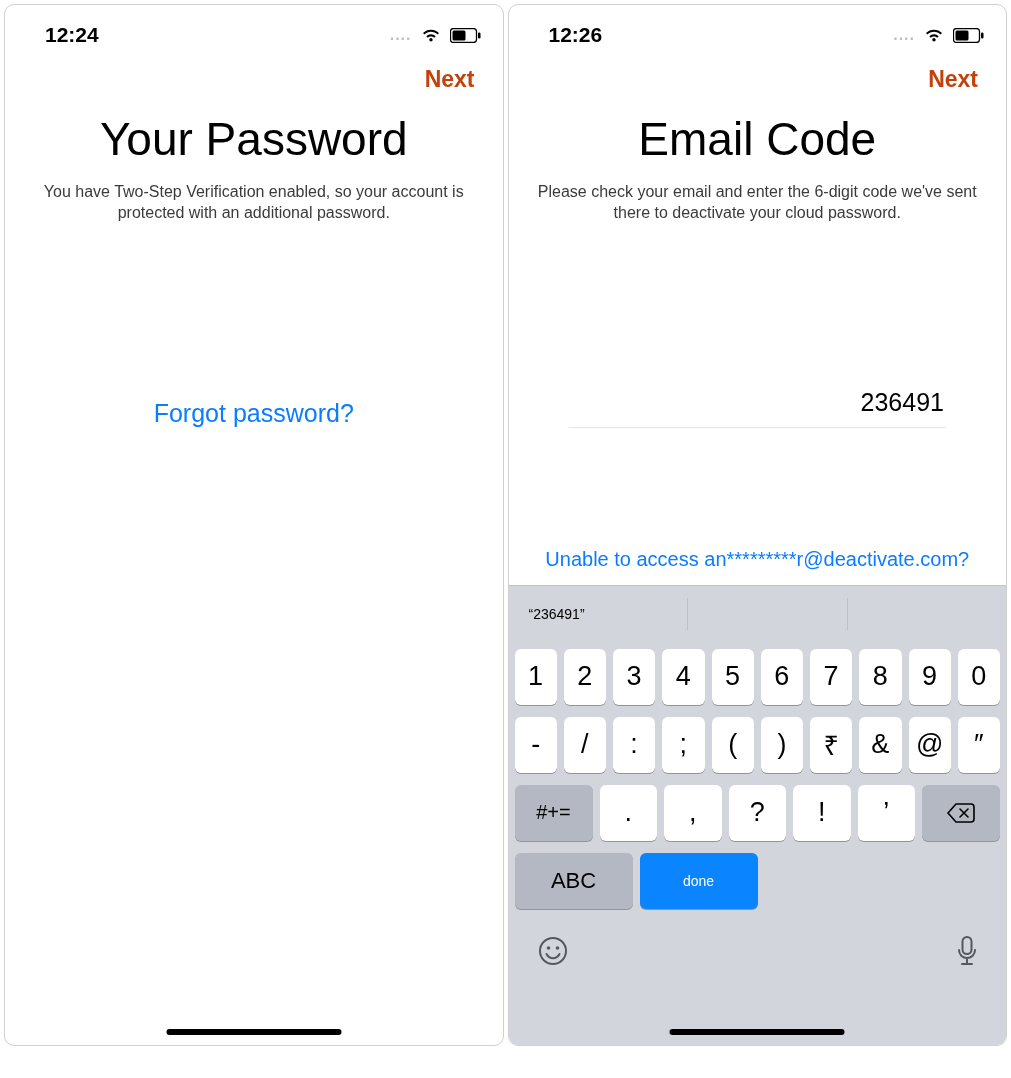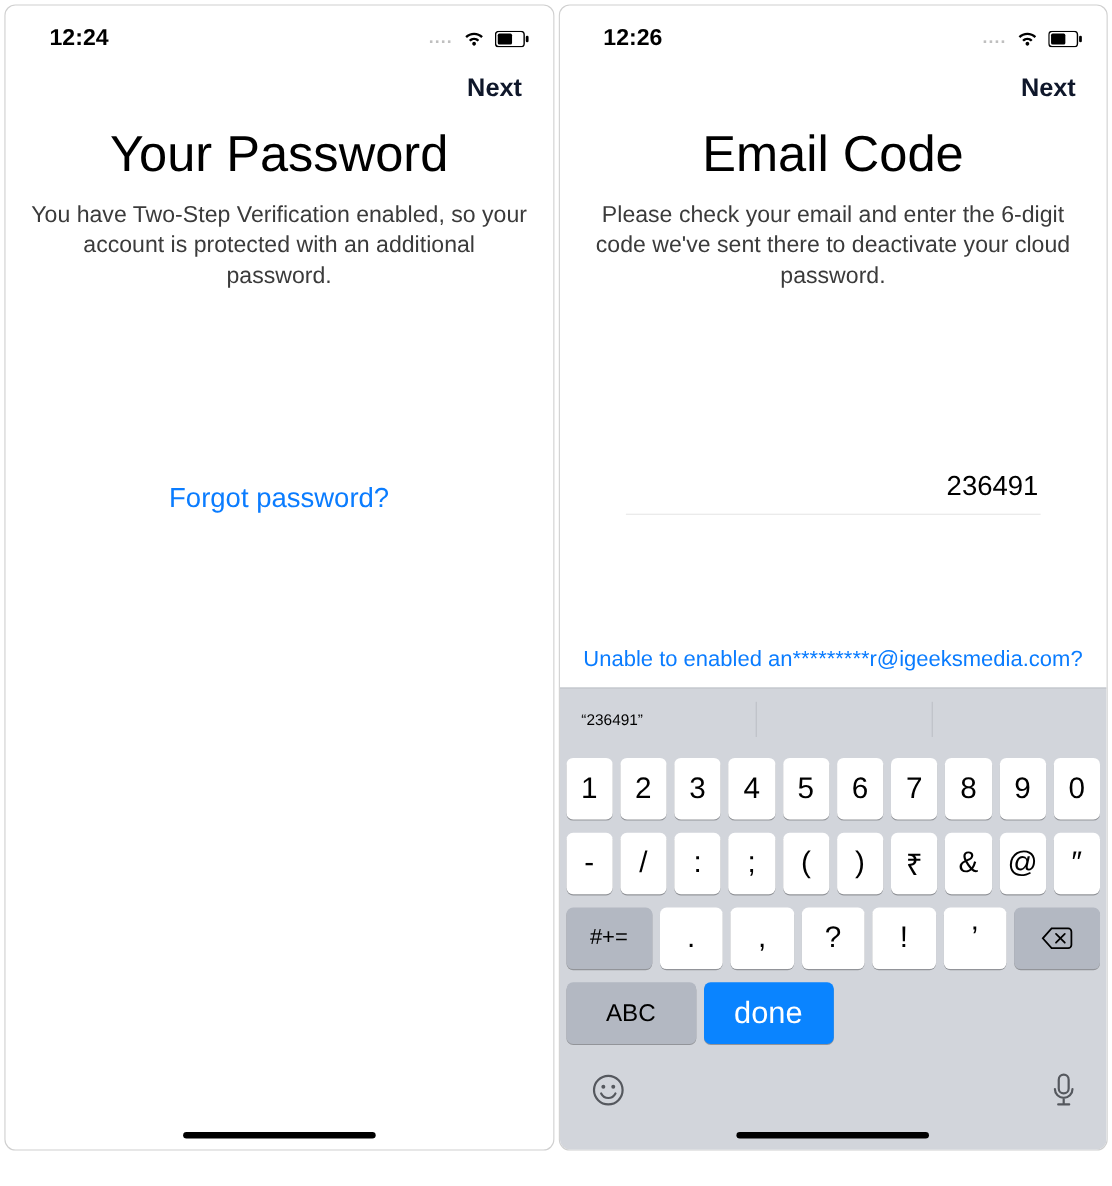--- a/index.html
+++ b/index.html
@@ -33,34 +33,34 @@
   }
   .status-right { display: flex; align-items: center; gap: 8px; }
   .dots { letter-spacing: 1px; color: #bfbfbf; font-size: 16px; }
   .wifi-icon, .battery-icon { display: inline-flex; }
   .navbar {
     display: flex;
     justify-content: flex-end;
     padding: 12px 22px 4px;
   }
   .next-btn {
-    color: #0f172a;
+    color: #c2410c;
     font-size: 23px;
     font-weight: 600;
     background: none; border: none; cursor: pointer;
   }
   .title {
     font-size: 46px;
     font-weight: 400;
     text-align: center;
     margin: 14px 0 16px;
     color: #000;
   }
   .desc {
-    font-size: 21px;
+    font-size: 16px;
     color: #3b3b3b;
     text-align: center;
     line-height: 1.3;
     padding: 0 22px;
   }
   .field-wrap {
     padding: 0 24px;
     margin-top: 128px;
   }
   .field-wrap2 {
@@ -135,21 +135,21 @@
     display: flex;
     align-items: center;
     justify-content: center;
     font-size: 27px;
     color: #000;
   }
   .key.gray { background: #b3b8c2; font-size: 20px; }
   .key.modwide { flex: 0 0 78px; }
   .key.abc { flex: 0 0 118px; font-size: 22px; }
   .key.space { flex: 1; font-size: 22px; }
-  .key.done { flex: 0 0 118px; background: #0a84ff; color: #fff; font-size: 28px; }
+  .key.done { flex: 0 0 118px; background: #0a84ff; color: #fff; font-size: 14px; }
   .bottom-row {
     display: flex;
     justify-content: space-between;
     padding: 20px 28px 0;
   }
   .emoji-icon, .mic-icon { font-size: 30px; color: #55585e; }
 
   .unable-wrap { margin-top: 120px; padding: 0 2px 14px; }
 </style>
 </head>
@@ -204,21 +204,21 @@
   </div>
   <div class="navbar">
     <button class="next-btn">Next</button>
   </div>
   <h1 class="title">Email Code</h1>
   <div class="desc">Please check your email and enter the 6-digit code we've sent there to deactivate your cloud password.</div>
   <div class="field-wrap2" style="position:relative;">
     <input class="text-input centered" type="text" value="236491" style="">
   </div>
   <div class="unable-wrap">
-    <button class="link unable">Unable to enabled an*********r@igeeksmedia.com?</button>
+    <button class="link unable">Unable to access an*********r@deactivate.com?</button>
   </div>
 
   <div class="keyboard">
     <div class="suggestions">
       <div class="sug">“236491”</div>
       <div class="sug"></div>
       <div class="sug"></div>
     </div>
     <div class="krow" id="krow1">
         <div class="key">1</div>

